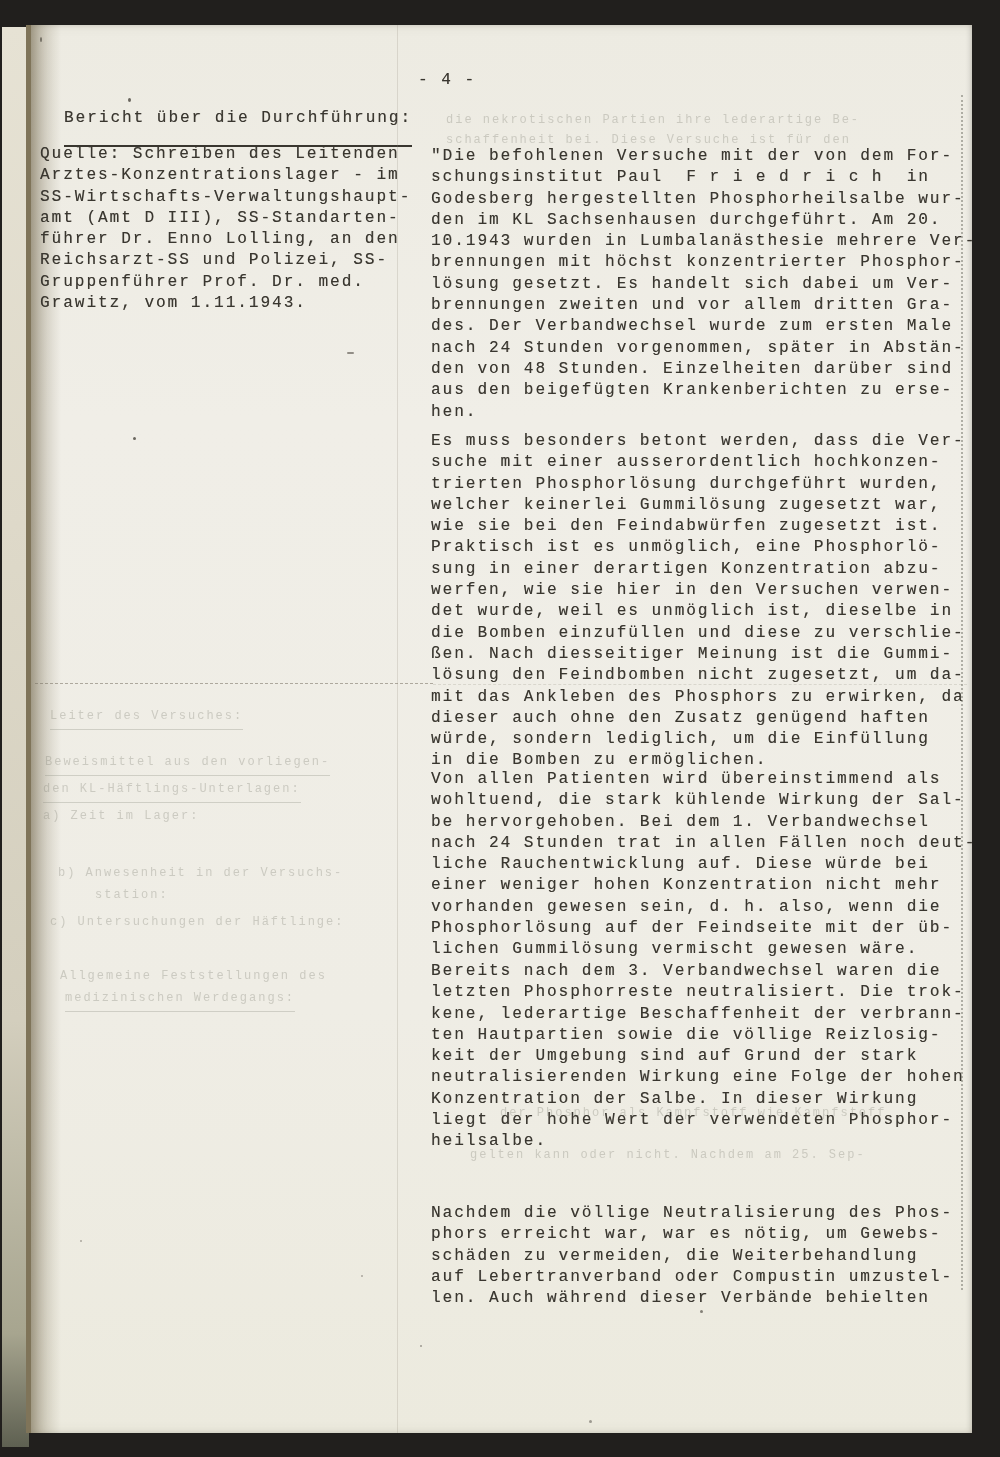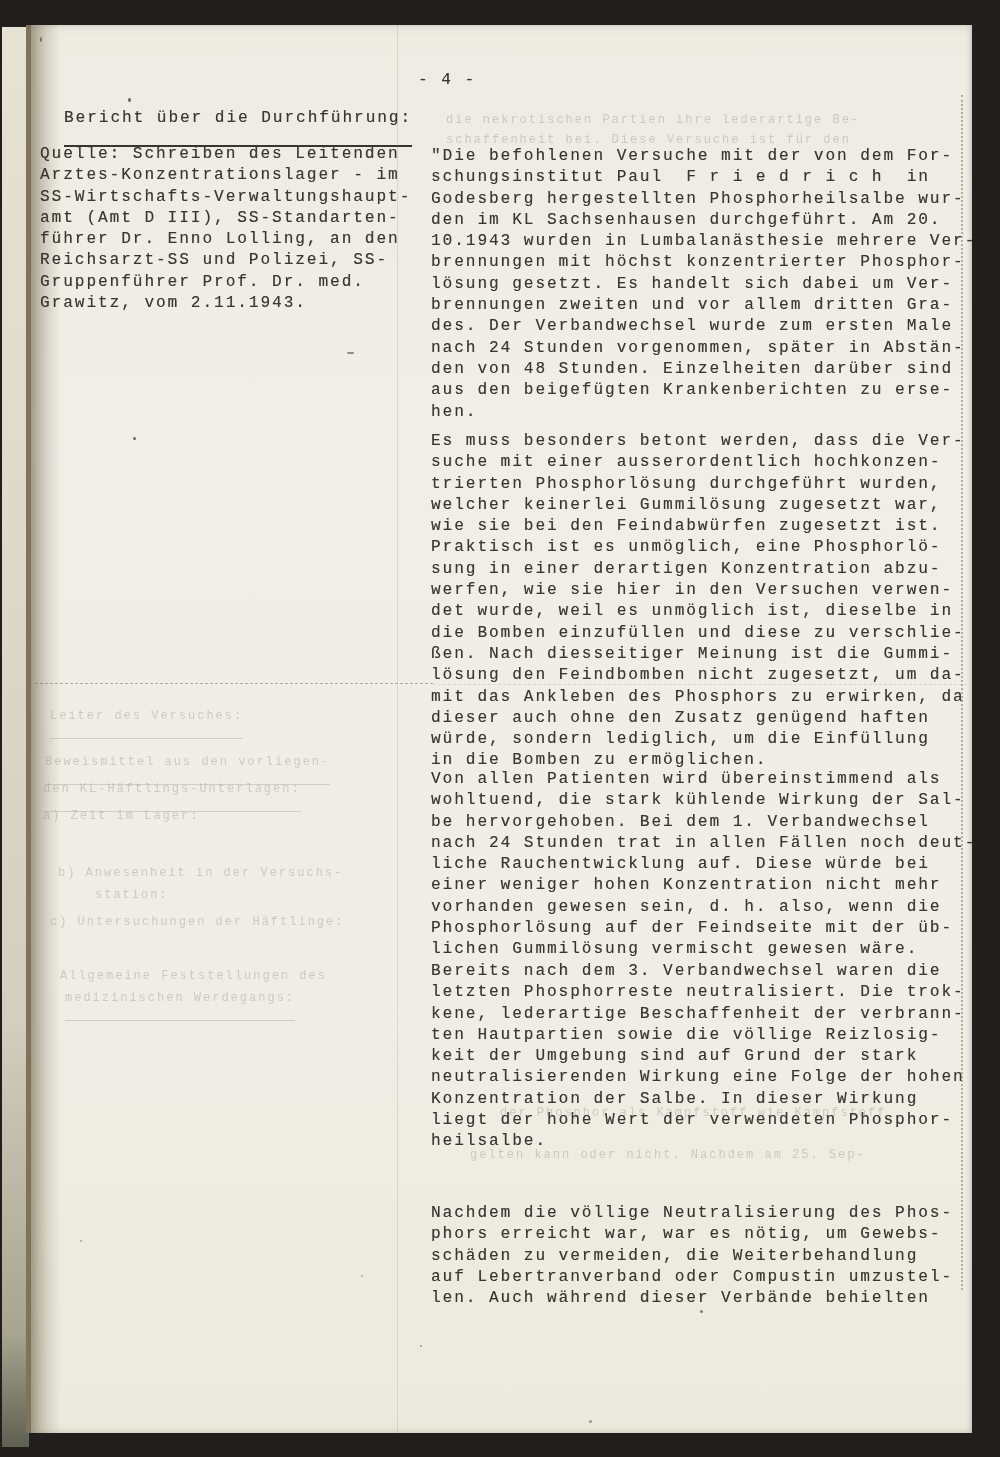--- a/index.html
+++ b/index.html
@@ -42,21 +42,21 @@
   .p1{top:121px;} .p2{top:406px;} .p3{top:744px;} .p4{top:936px;} .p5{top:1134px;margin-top:44px;}
   
   .ghost{
     position:absolute;
     color:rgba(134,136,124,.34);
     font-size:12px;line-height:20px;letter-spacing:2px;
     white-space:pre-wrap;
     text-shadow:none;
     filter:blur(.4px);
   }
-  .ghost.u{border-bottom:1.5px solid rgba(134,136,124,.30);padding-bottom:12px;}
+  .ghost.u{border-bottom:1.5px solid rgba(134,136,124,.30);padding-bottom:3px;}
   .g-tr{left:415px;top:85px;width:548px;}
   .g-mr{left:415px;top:378px;}
   .g-lr1{left:469px;top:1078px;}
   .g-lr2{left:439px;top:1120px;}
   
   .crease-h-l{position:absolute;left:4px;top:658px;width:398px;border-top:1px dashed rgba(118,112,96,.55);}
   .crease-h-r{position:absolute;left:402px;top:659px;width:534px;border-top:1px dashed rgba(118,112,96,.18);}
   .crease-v{position:absolute;left:366px;top:0;height:100%;border-left:1px solid rgba(140,134,118,.22);}
   .dotted-edge{position:absolute;left:930px;top:70px;height:1195px;border-left:2px dotted rgba(110,110,100,.5);}
   
@@ -90,21 +90,21 @@
 
     <div class="txt heading">Bericht über die Durchführung:</div>
 
     <div class="txt source">Quelle: Schreiben des Leitenden
 Arztes-Konzentrationslager - im
 SS-Wirtschafts-Verwaltungshaupt-
 amt (Amt D III), SS-Standarten-
 führer Dr. Enno Lolling, an den
 Reichsarzt-SS und Polizei, SS-
 Gruppenführer Prof. Dr. med.
-Grawitz, vom 2.11.1943.</div>
+Grawitz, vom 1.11.1943.</div>
 
     <div class="txt col-r p1">"Die befohlenen Versuche mit der von dem For-
 schungsinstitut Paul  F r i e d r i c h  in
 Godesberg hergestellten Phosphorheilsalbe wur-
 den im KL Sachsenhausen durchgeführt. Am 20.
 10.1943 wurden in Lumbalanästhesie mehrere Ver-
 brennungen mit höchst konzentrierter Phosphor-
 lösung gesetzt. Es handelt sich dabei um Ver-
 brennungen zweiten und vor allem dritten Gra-
 des. Der Verbandwechsel wurde zum ersten Male

